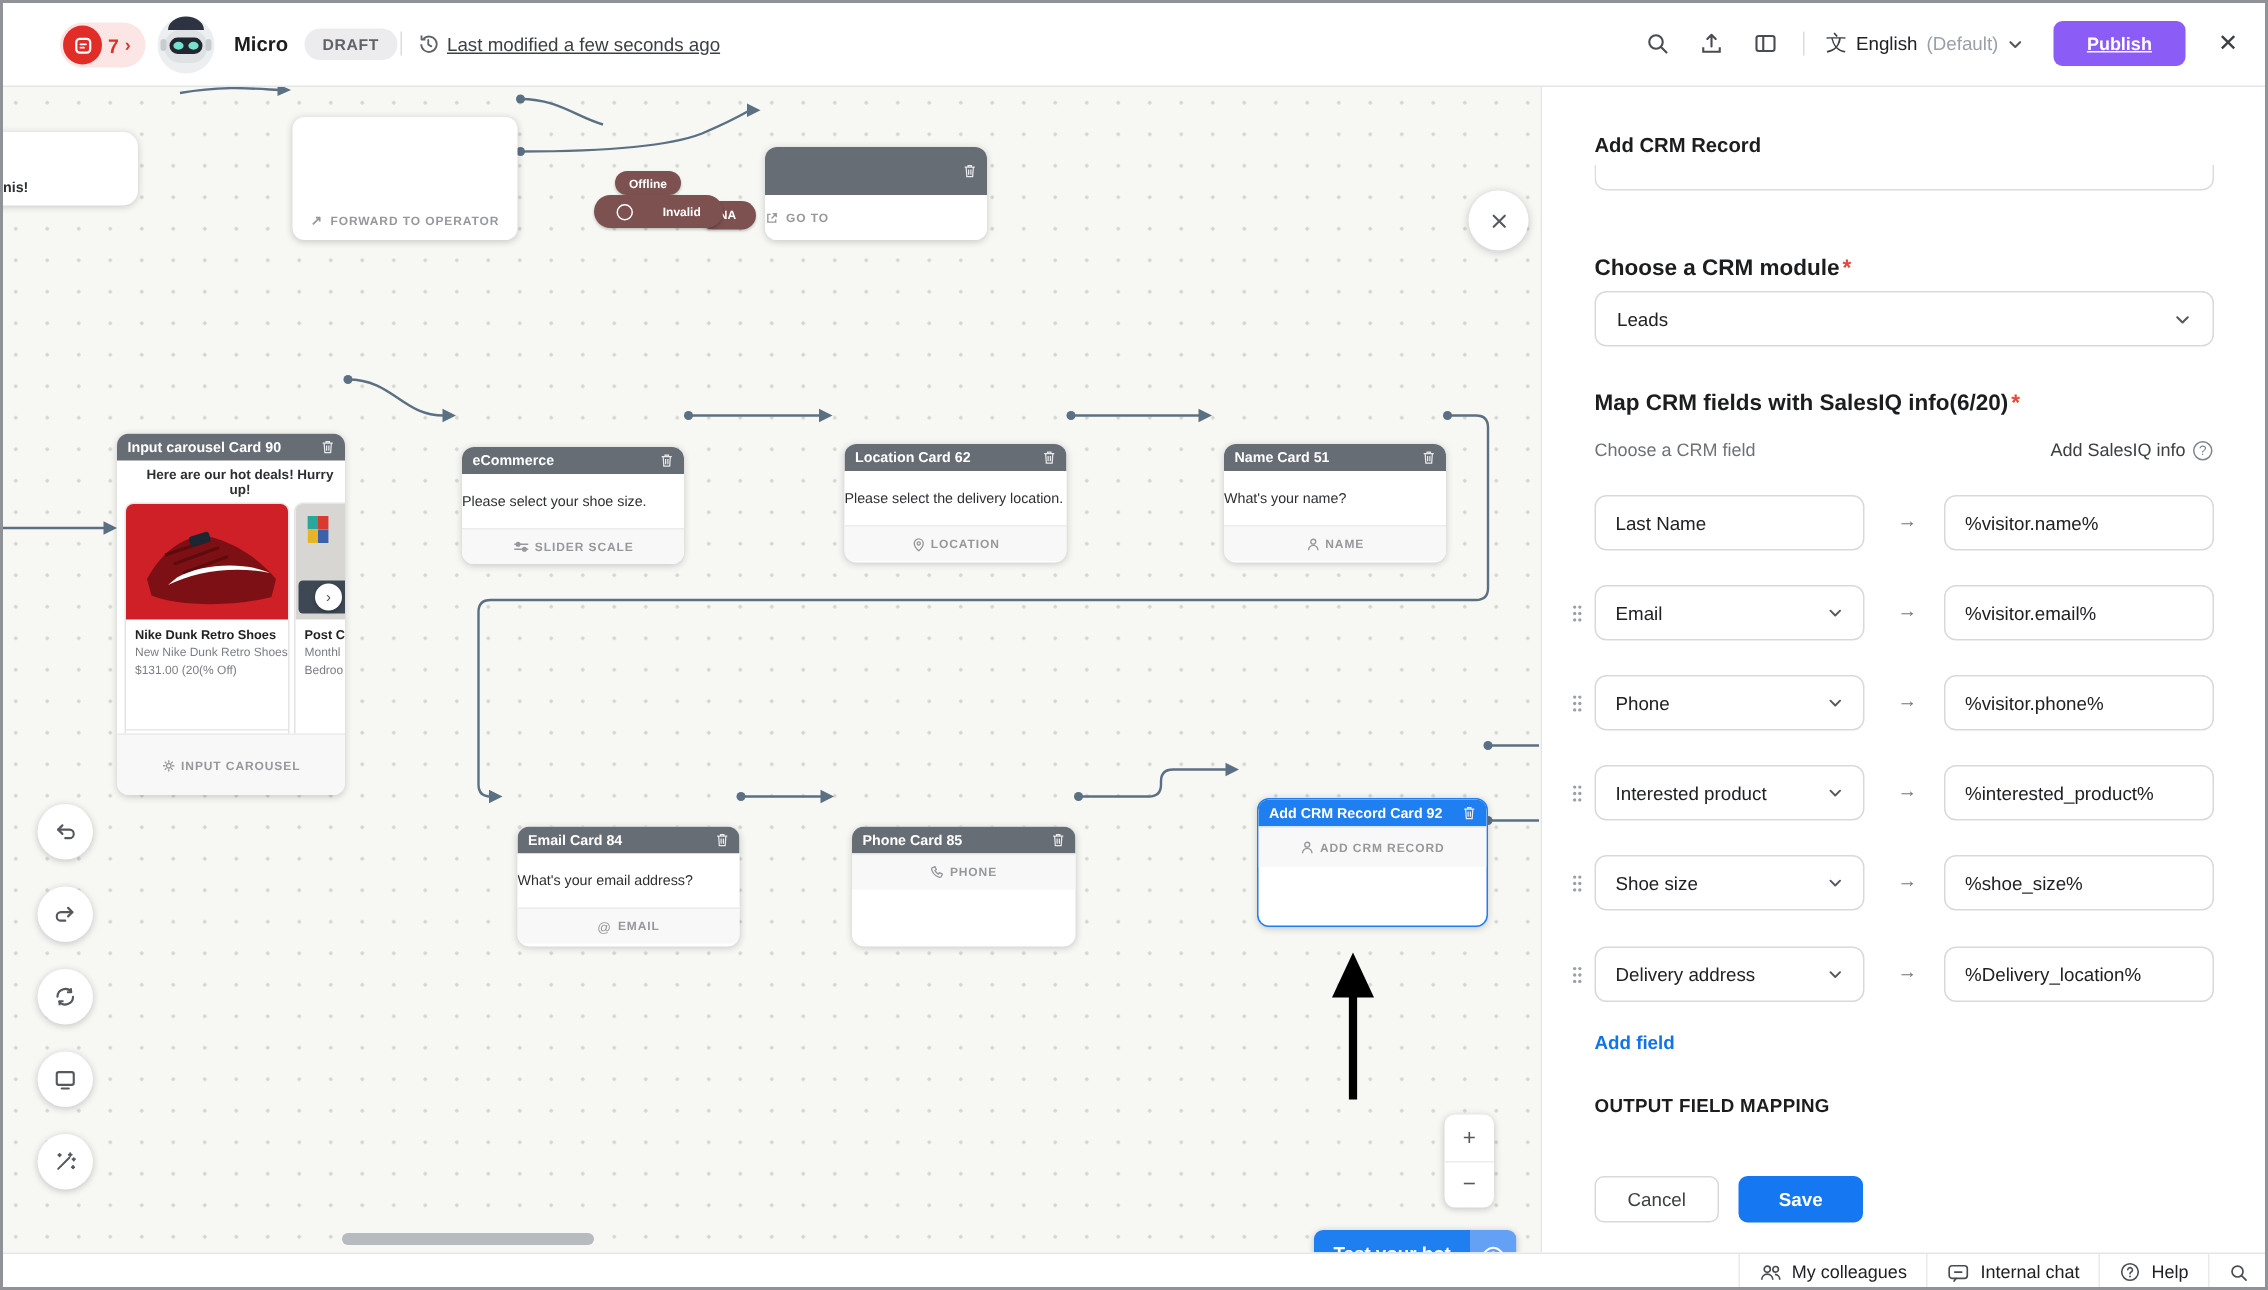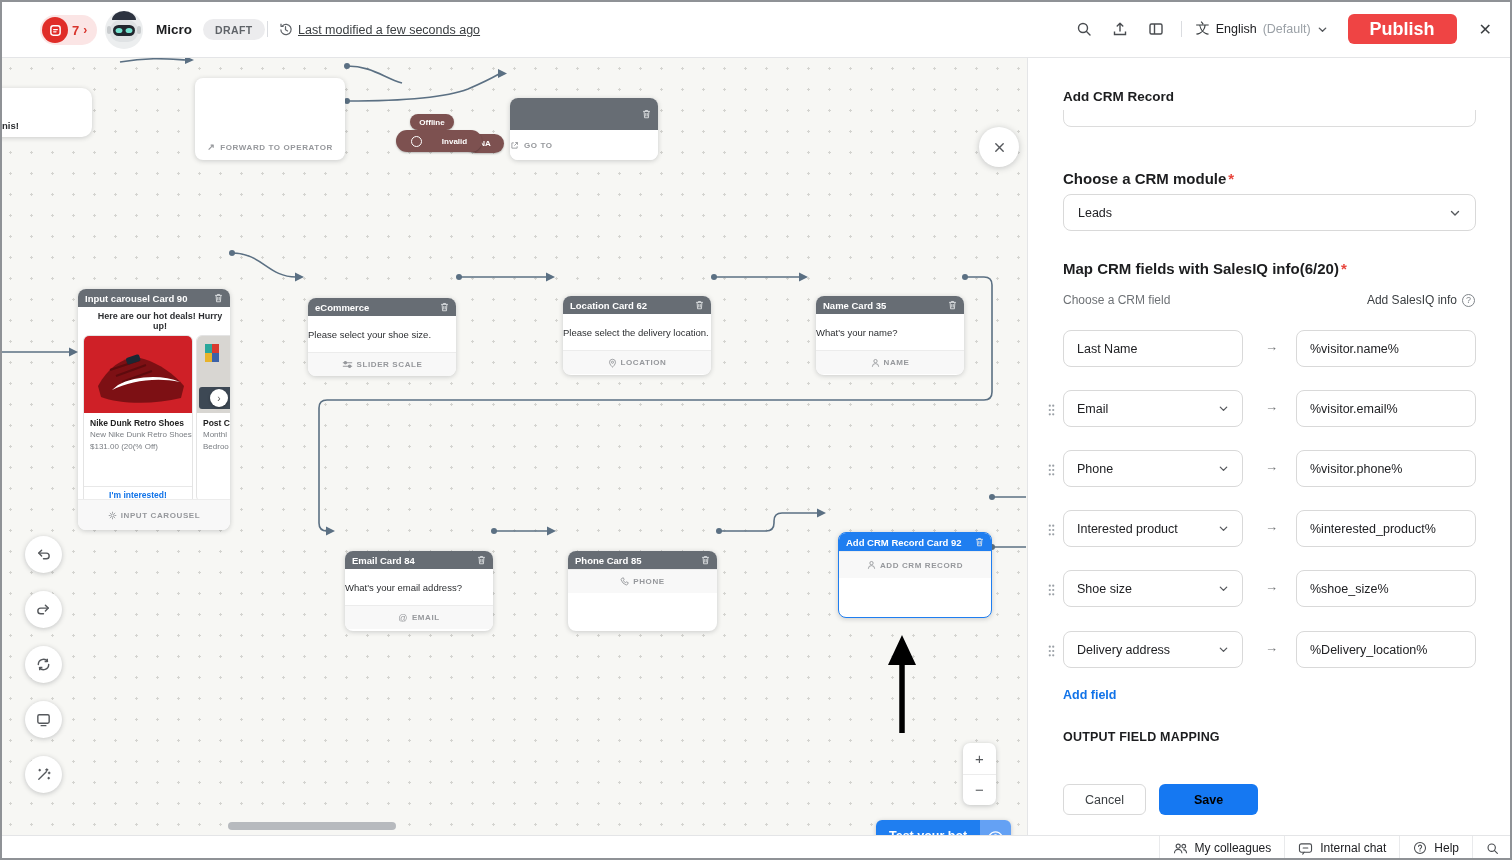--- a/index.html
+++ b/index.html
@@ -20,21 +20,21 @@
   .hdr-sep { position:absolute; left:267px; top:21px; width:1px; height:16px; background:#dadce0; }
   .hist-icon { position:absolute; left:278px; top:22px; color:#5f6368; }
   .last-mod { position:absolute; left:298px; top:23px; font-size:12.5px; color:#3c4043; text-decoration:underline; cursor:pointer; }
   .hdr-right { position:absolute; right:20px; top:0; height:58px; display:flex; align-items:center; gap:14px; }
   .hicon { width:22px; height:22px; display:flex; align-items:center; justify-content:center; color:#494c50; cursor:pointer; }
   .vline { width:1px; height:16px; background:#dadce0; }
   .lang-wrap { display:flex; align-items:center; gap:6px; cursor:pointer; }
   .lang-glyph { font-size:14px; color:#3c4043; }
   .lang-text { font-size:12.5px; color:#202124; }
   .lang-default { font-size:12.5px; color:#9aa0a6; }
-  .publish-btn { height:30px; padding:0 22px; background:#ef4444; color:#fff; font-size:18px; font-weight:700; border:none; border-radius:6px; cursor:pointer; margin-left:6px; }
+  .publish-btn { height:30px; padding:0 22px; background:#8b5cf6; color:#fff; font-size:12px; font-weight:700; border:none; border-radius:6px; cursor:pointer; margin-left:6px;text-decoration:underline; }
   .close-x { font-size:16px; color:#3c4043; cursor:pointer; margin-left:8px; }
 
   
   .canvas { position:absolute; left:0; top:58px; width:1027px; height:777px; background:#f7f7f4;
     background-image:radial-gradient(circle, #d4d4d0 1px, transparent 1.2px); background-size:21px 21px; overflow:hidden; z-index:1; }
   svg.wires { position:absolute; inset:0; z-index:2; pointer-events:none; }
   .node { position:absolute; background:#fff; border-radius:8px; box-shadow:0 1px 5px rgba(40,44,50,.22); z-index:3; overflow:hidden; }
   .node-h { height:18px; background:#676d74; color:#fff; font-size:9.5px; font-weight:700; display:flex; align-items:center; padding:0 7px; justify-content:space-between; }
   .node-h .trash { color:#e8eaec; cursor:pointer; display:flex; }
   .node-b { display:flex; align-items:center; font-size:9.5px; color:#2c2e31; background:#fff; }
@@ -65,21 +65,21 @@
   .img-shoe { background:#cf2027; }
   .img-room { background:#d8d6d2; }
   .art { position:absolute; left:8px; top:8px; width:14px; height:18px; background:#fff; display:flex; flex-wrap:wrap; }
   .art i { width:7px; height:9px; }
   .couch { position:absolute; left:2px; bottom:4px; width:34px; height:22px; background:#3d4854; border-radius:3px; }
   .car-title { font-size:8.5px; font-weight:700; color:#222; padding:5px 6px 0; white-space:nowrap; }
   .car-desc { font-size:8px; color:#7a7e83; padding:2px 6px 0; line-height:1.3; white-space:nowrap; }
   .car-btn { border-top:1px solid #e8e8e8; height:17px; display:flex; align-items:center; justify-content:center; color:#1173e8; font-size:8.5px; font-weight:700; cursor:pointer; }
   .car-btns { position:absolute; left:0; right:0; bottom:0; }
   .next-circle { position:absolute; left:132px; top:100px; width:18px; height:18px; border-radius:50%; background:#fff; box-shadow:0 1px 3px rgba(0,0,0,.3); display:flex; align-items:center; justify-content:center; font-size:10px; color:#555; z-index:5; cursor:pointer; }
-  .car-foot { position:absolute; left:0; right:0; bottom:0; height:31px; }
+  .car-foot { position:absolute; left:0; right:0; bottom:0; height:41px; }
 
   .ecom-card { left:308px; top:240px; width:148px; height:78px; }
   .loc-card  { left:563px; top:238px; width:148px; height:79px; }
   .name-card { left:816px; top:238px; width:148px; height:79px; }
   .email-card{ left:345px; top:493px; width:148px; height:80px; }
   .phone-card{ left:568px; top:493px; width:149px; height:80px; }
   .small-b { height:36px; }
   .small-f { height:24px; }
 
   .crm-card { left:838px; top:474px; width:154px; height:86px; border:1.5px solid #1f7ef0; border-radius:8px; overflow:hidden; }
@@ -117,21 +117,21 @@
   .map-row { position:absolute; left:0; width:485px; height:37px; }
   .drag-h { position:absolute; left:20px; top:12px; color:#9aa0a6; cursor:grab; }
   .row-field { position:absolute; left:35px; width:180px; height:37px; border:1px solid #d9d9d9; border-radius:8px; display:flex; align-items:center; justify-content:space-between; padding:0 13px; font-size:12.5px; color:#202124; background:#fff; cursor:pointer; }
   .row-arrow { position:absolute; left:237px; top:9px; color:#737578; font-size:13px; }
   .row-value { position:absolute; left:268px; width:180px; height:37px; border:1px solid #d9d9d9; border-radius:8px; display:flex; align-items:center; padding:0 13px; font-size:12.5px; color:#202124; background:#fff; }
   .chev { color:#55585c; }
   .add-field { position:absolute; left:35px; top:630px; font-size:12.5px; font-weight:700; color:#1173e8; cursor:pointer; }
   .out-head { position:absolute; left:35px; top:672px; font-size:12.5px; font-weight:700; color:#1c1d1f; letter-spacing:.2px; }
   .p-btns { position:absolute; left:35px; top:726px; display:flex; gap:13px; }
   .btn-cancel { width:83px; height:31px; border:1px solid #d9d9d9; border-radius:6px; background:#fff; font-size:12.5px; color:#3c4043; cursor:pointer; font-family:inherit; }
-  .btn-save { width:99px; height:31px; border:none; border-radius:6px; background:#1578f2; color:#000000; font-size:12.5px; font-weight:700; cursor:pointer; font-family:inherit; }
+  .btn-save { width:83px; height:31px; border:none; border-radius:6px; background:#1578f2; color:#ffffff; font-size:12.5px; font-weight:700; cursor:pointer; font-family:inherit; }
 
   
   .statusbar { position:absolute; left:0; bottom:0; width:1512px; height:25px; background:#fff; border-top:1px solid #e4e5e7; z-index:60; display:flex; justify-content:flex-end; }
   .sb-item { display:flex; align-items:center; gap:7px; padding:0 13px; border-left:1px solid #e9eaec; font-size:12px; color:#202124; cursor:pointer; }
   .sb-icon { color:#494c50; display:flex; }
 </style>
 </head>
 <body>
 
 <div id="app">
@@ -369,21 +369,21 @@
         <svg width="9" height="10" viewBox="0 0 12 13" fill="none" stroke="#96989c" stroke-width="1.2">
             <path d="M6 1.5a4 4 0 0 1 4 4c0 3-4 6.5-4 6.5S2 8.5 2 5.5a4 4 0 0 1 4-4z"></path>
             <circle cx="6" cy="5.5" r="1.4"></circle>
           </svg>
         <span>LOCATION</span>
       </div>
     </div>
 
     <div class="node name-card">
       <div class="node-h">
-          <span>Name Card 35</span>
+          <span>Name Card 51</span>
         <span class="trash">
             <svg width="9" height="10" viewBox="0 0 12 13" fill="none" stroke="currentColor" stroke-width="1.1">
               <path d="M1.5 3h9M4.5 3V1.8h3V3M2.8 3l.6 8.5h5.2L9.2 3M5 5.2v4.6M7 5.2v4.6"></path>
             </svg>
           </span>
         </div>
       <div class="node-b small-b">What's your name?</div>
       <div class="node-f small-f">
         <svg width="9" height="10" viewBox="0 0 12 13" fill="none" stroke="#96989c" stroke-width="1.2">
             <circle cx="6" cy="4" r="2.2"></circle>

